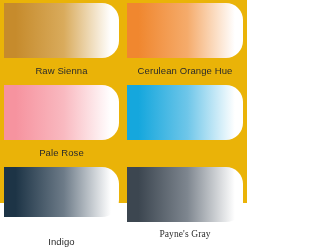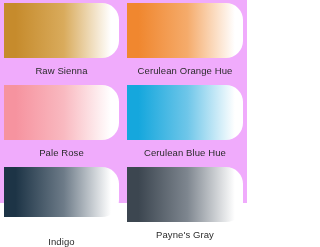--- a/index.html
+++ b/index.html
@@ -12,21 +12,21 @@
     height: 247px;
     font-family: "Liberation Sans", sans-serif;
     overflow: hidden;
   }
   #swatch-chart {
     width: 247px;
     height: 203px;
     display: grid;
     grid-template-columns: 123px 124px;
     grid-template-rows: 82px 82px 83px;
-    background: #f0abfc;
+    background: #eab308;
   }
   .swatch-cell {
     position: relative;
     display: flex;
     flex-direction: column;
     align-items: stretch;
     box-sizing: border-box;
   }
   .swatch-chip {
     position: relative;
@@ -73,30 +73,29 @@
     <div class="swatch-chip">
       <div class="swatch-chip-inner" style="background: linear-gradient(to right, rgb(246, 147, 159) 0%, rgb(246, 147, 159) 10%, rgb(249, 185, 192) 52%, rgb(255, 255, 255) 93%, rgb(255, 255, 255) 100%);"></div>
     </div>
     <div class="swatch-label" style="color: rgb(43, 43, 43);">Pale Rose</div>
   </div>
 
   <div class="swatch-cell">
     <div class="swatch-chip">
       <div class="swatch-chip-inner" style="background: linear-gradient(to right, rgb(21, 167, 221) 0%, rgb(21, 167, 221) 10%, rgb(110, 198, 233) 52%, rgb(255, 255, 255) 93%, rgb(255, 255, 255) 100%);"></div>
     </div>
-    <div class="swatch-label" style="color: rgb(43, 43, 43);">Cerulean Blue Hue</div>
   </div>
 
   <div class="swatch-cell">
     <div class="swatch-chip">
       <div class="swatch-chip-inner" style="background: linear-gradient(to right, rgb(29, 52, 70) 0%, rgb(29, 52, 70) 10%, rgb(109, 123, 136) 52%, rgb(255, 255, 255) 93%, rgb(255, 255, 255) 100%);"></div>
     </div>
     <div class="swatch-label" style="color: rgb(43, 43, 43); margin-top: 19px;">Indigo</div>
   </div>
 
   <div class="swatch-cell">
     <div class="swatch-chip">
       <div class="swatch-chip-inner" style="background: linear-gradient(to right, rgb(60, 70, 80) 0%, rgb(60, 70, 80) 10%, rgb(126, 134, 143) 52%, rgb(255, 255, 255) 93%, rgb(255, 255, 255) 100%);"></div>
     </div>
-    <div class="swatch-label" style="color: rgb(43, 43, 43);">Payne's Gray</div>
+    <div class="swatch-label" style="color: rgb(43, 43, 43); font-family: Liberation Serif, serif;">Payne's Gray</div>
   </div>
 
 </div>
 
 </body></html>

